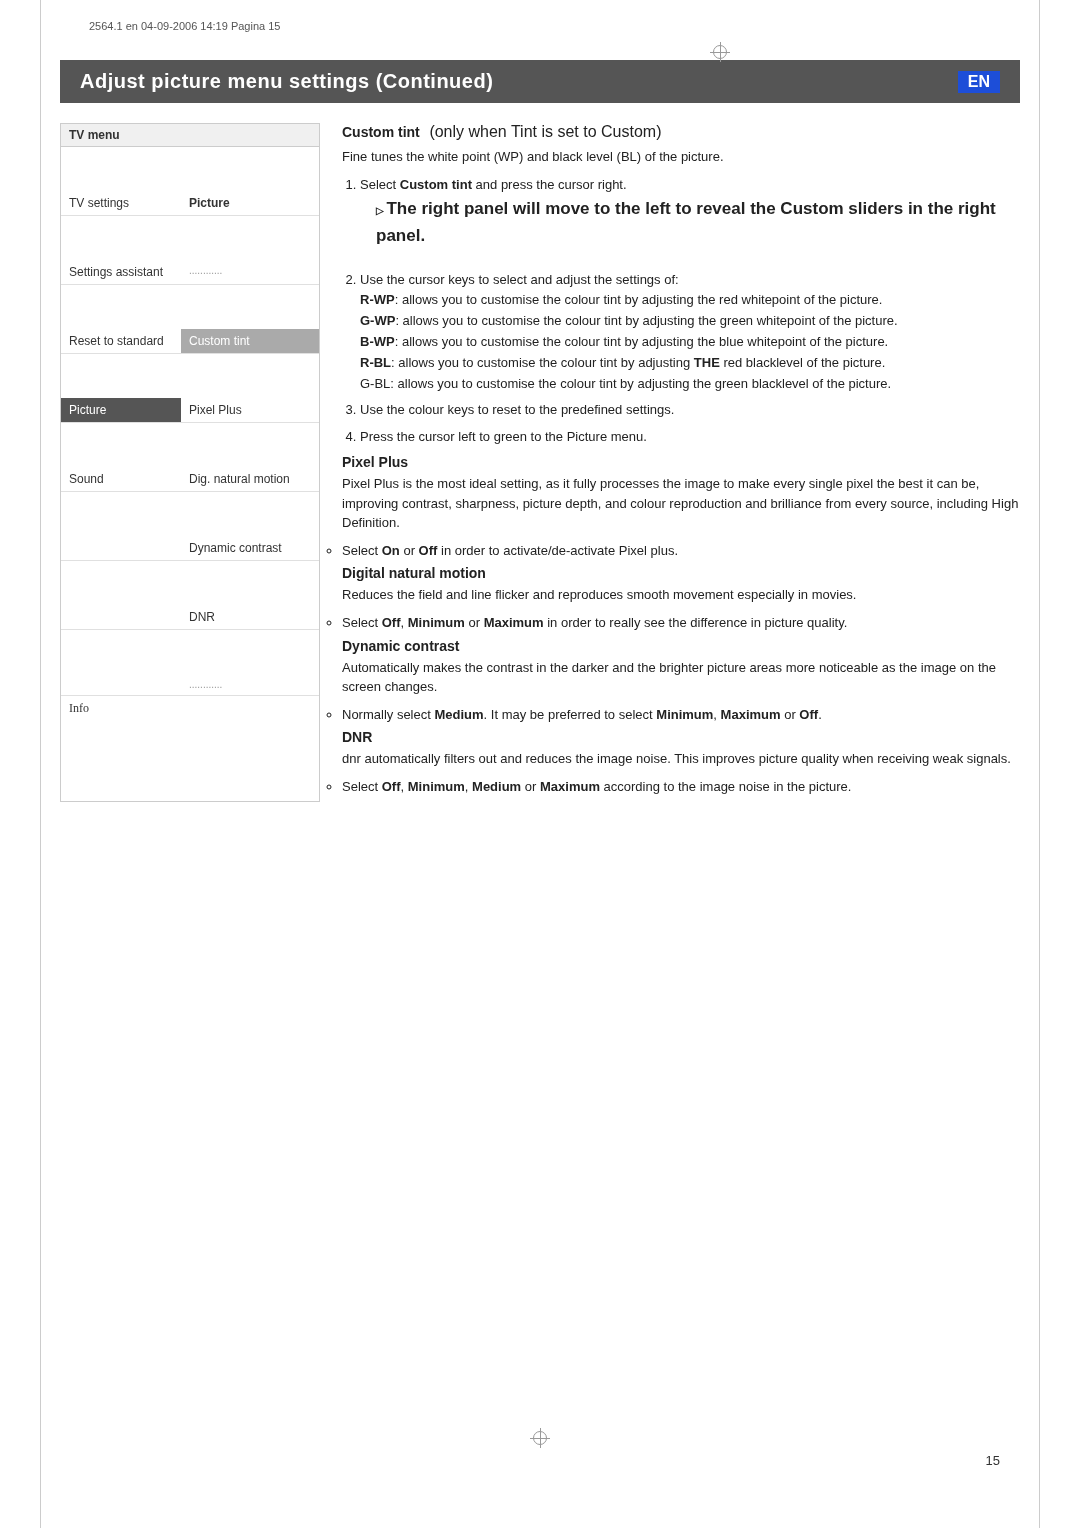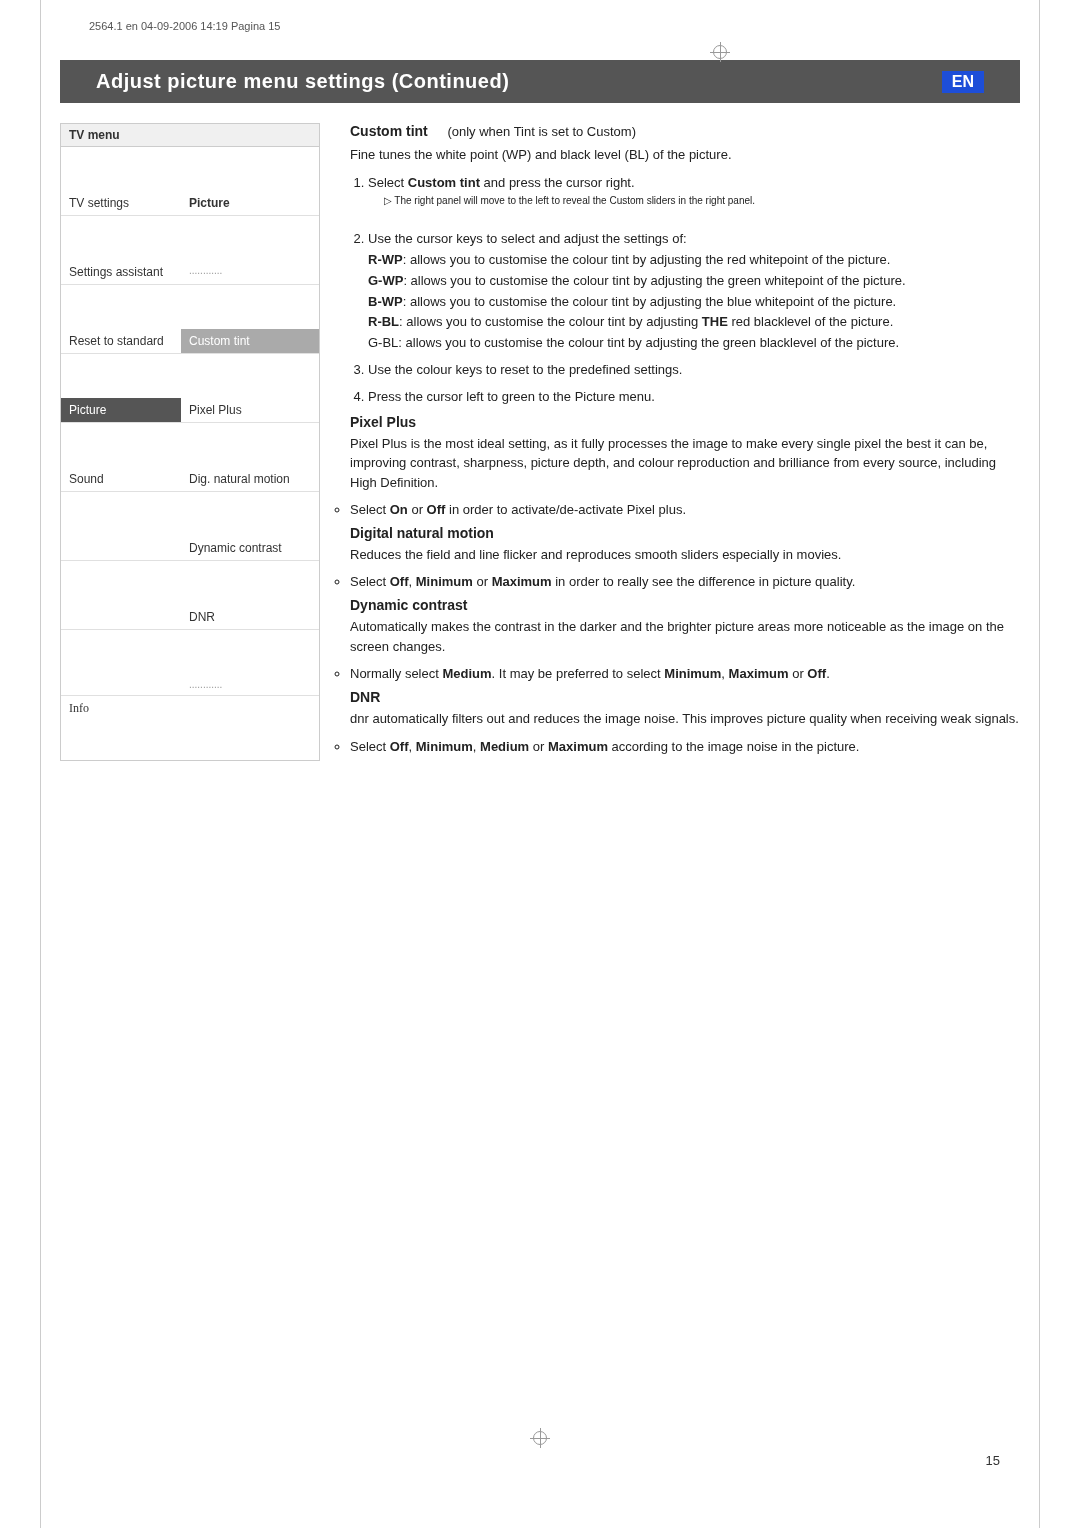--- a/index.html
+++ b/index.html
@@ -13,21 +13,21 @@
       position: relative;
     }
 
     
     .header-bar {
       background: #555;
       color: #fff;
       display: flex;
       align-items: center;
       justify-content: space-between;
-      padding: 10px 36px;
+      padding: 10px 20px;
       margin: 60px 60px 0 60px;
     }
     .header-bar .title {
       font-size: 20px;
       font-weight: bold;
       letter-spacing: 0.5px;
     }
     .header-bar .en-badge {
       background: #1d4ed8;
       color: #fff;
@@ -42,21 +42,21 @@
       top: 20px;
       left: 89px;
       font-size: 11px;
       color: #555;
     }
 
     
     .main-content {
       display: flex;
       margin: 20px 60px 0 60px;
-      gap: 30px;
+      gap: 22px;
     }
 
     
     .tv-menu-panel {
       width: 260px;
       flex-shrink: 0;
       border: 1px solid #ccc;
       font-size: 12px;
     }
     .tv-menu-title {
@@ -136,23 +136,24 @@
       font-size: 13px;
       line-height: 1.6;
       list-style-type: circle;
     }
     ul li {
       margin-bottom: 4px;
     }
 
     .arrow-item {
       margin-left: 16px;
-      font-size: 10px;
+      font-size: 17px;
       line-height: 1.6;
       margin-bottom: 20px;
+      font-weight: bold;
     }
     .arrow-item::before {
       content: '▷ ';
       font-size: 10px;
     }
 
     
     .page-number {
       position: absolute;
       bottom: 60px;
@@ -274,21 +275,21 @@
     </div>
 
     <div class="tv-menu-info">Info</div>
   </div>
 
   <div class="right-panel">
 
     <div>
       <div style="margin-bottom:6px;">
         <span class="section-heading" style="display:inline;">Custom tint</span>
-        <span style="font-size:13px; margin-left:16px;">(only when Tint is set to Custom)</span>
+        <span style="font-size:16px; margin-left:6px;">(only when Tint is set to Custom)</span>
       </div>
       <p class="section-intro">Fine tunes the white point (WP) and black level (BL) of the picture.</p>
 
       <ol>
         <li>
           Select <strong>Custom tint</strong> and press the cursor right.
           <div class="arrow-item">The right panel will move to the left to reveal the Custom sliders in the right panel.</div>
         </li>
         <li>
           Use the cursor keys to select and adjust the settings of:<br>
@@ -306,21 +307,21 @@
     <div>
       <p class="section-heading">Pixel Plus</p>
       <p class="section-intro">Pixel Plus is the most ideal setting, as it fully processes the image to make every single pixel the best it can be, improving contrast, sharpness, picture depth, and colour reproduction and brilliance from every source, including High Definition.</p>
       <ul>
         <li>Select <strong>On</strong> or <strong>Off</strong> in order to activate/de-activate Pixel plus.</li>
       </ul>
     </div>
 
     <div>
       <p class="section-heading">Digital natural motion</p>
-      <p class="section-intro">Reduces the field and line flicker and reproduces smooth sliders especially in movies.</p>
+      <p class="section-intro">Reduces the field and line flicker and reproduces smooth movement especially in movies.</p>
       <ul>
         <li>Select <strong>Off</strong>, <strong>Minimum</strong> or <strong>Maximum</strong> in order to really see the difference in picture quality.</li>
       </ul>
     </div>
 
     <div>
       <p class="section-heading">Dynamic contrast</p>
       <p class="section-intro">Automatically makes the contrast in the darker and the brighter picture areas more noticeable as the image on the screen changes.</p>
       <ul>
         <li>Normally select <strong>Medium</strong>. It may be preferred to select <strong>Minimum</strong>, <strong>Maximum</strong> or <strong>Off</strong>.</li>

